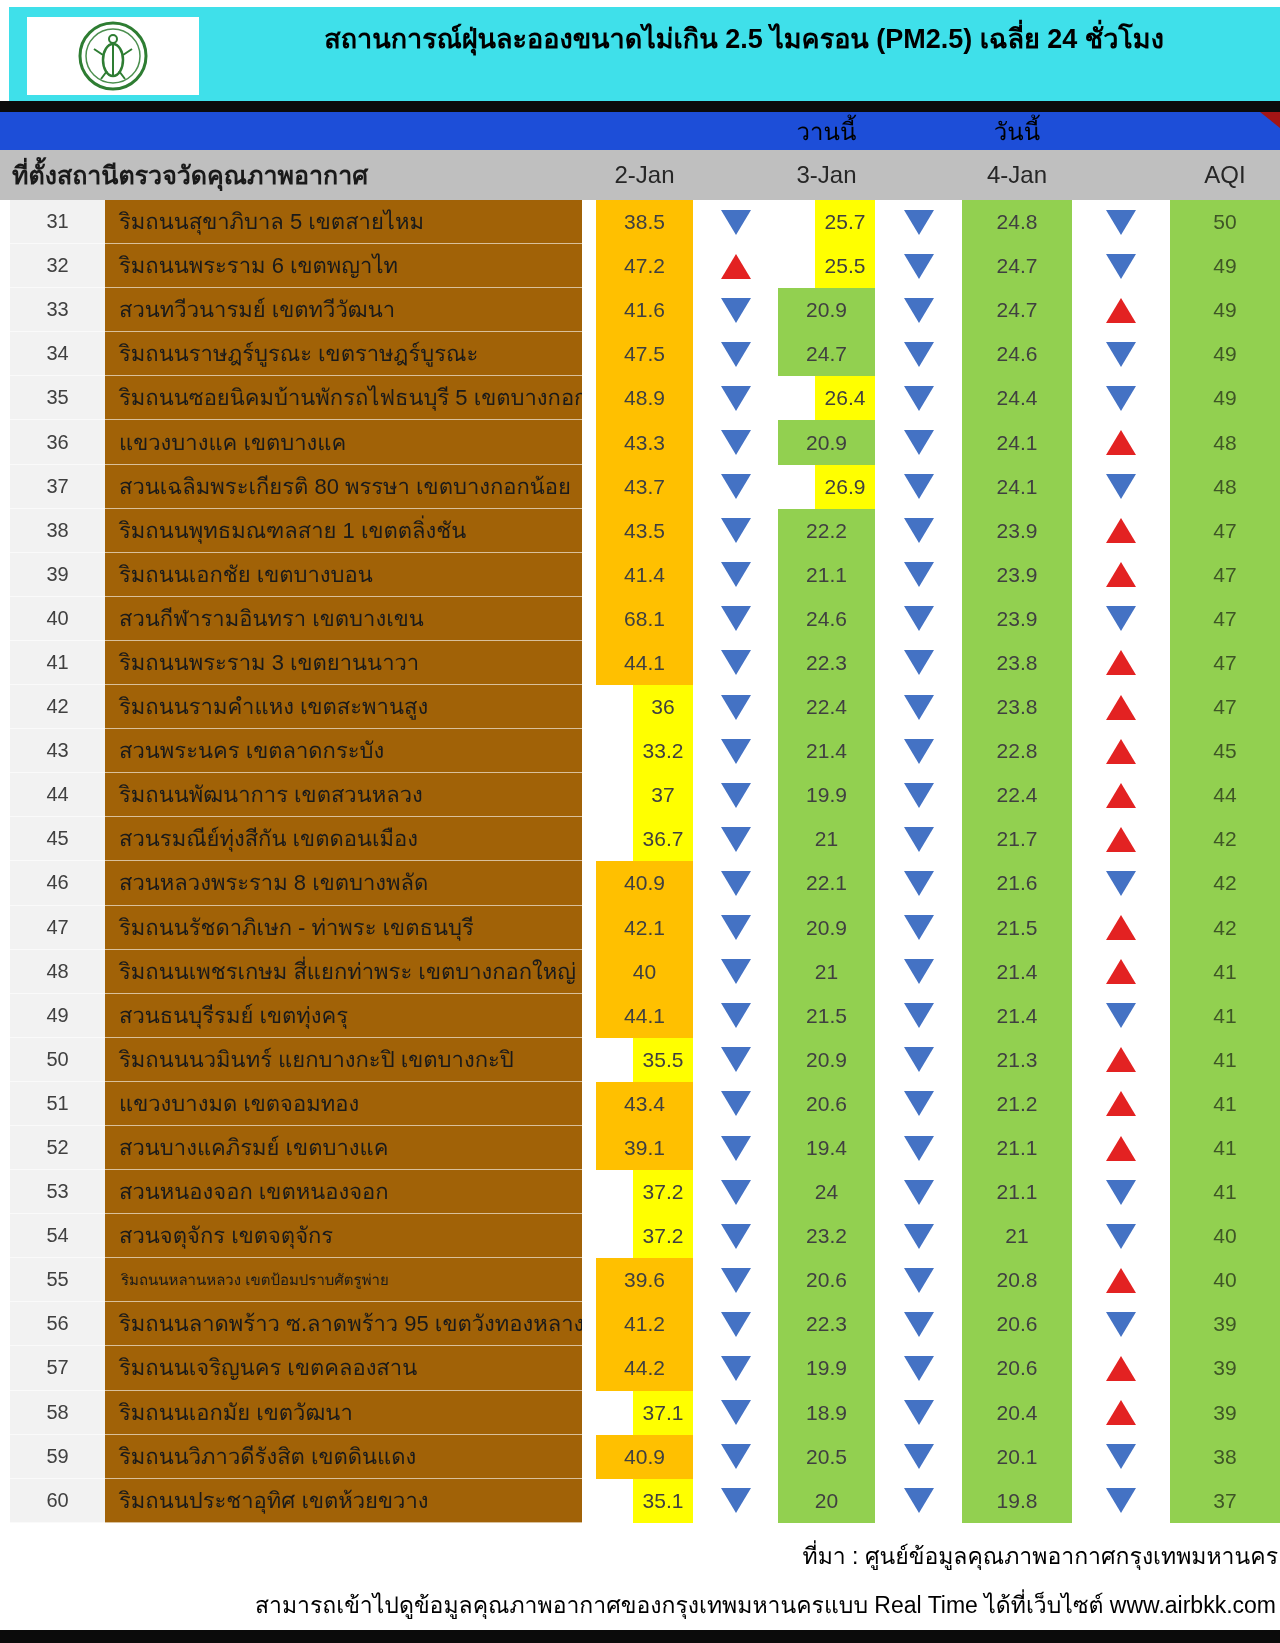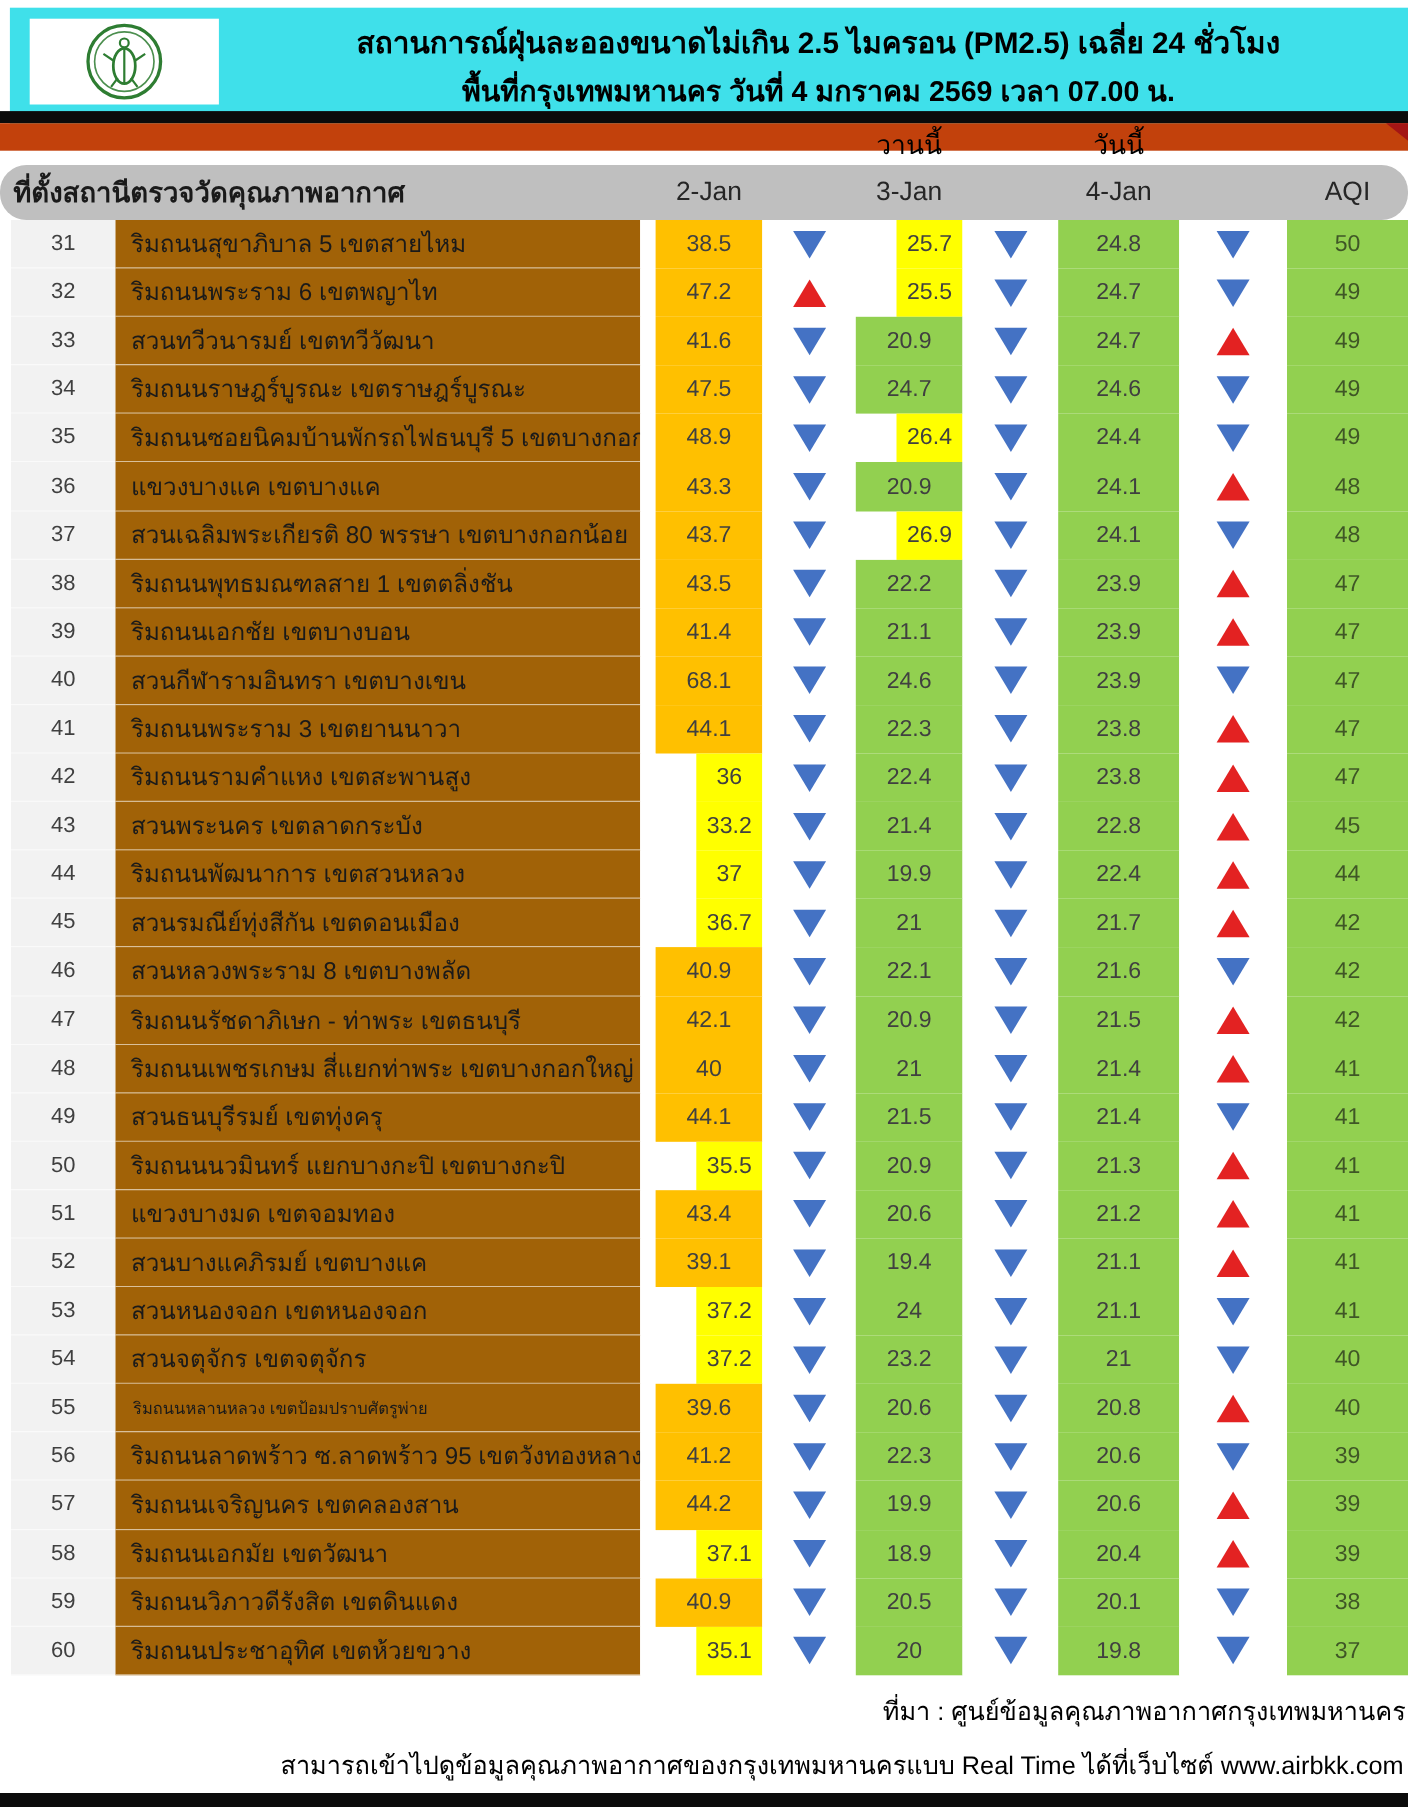--- a/index.html
+++ b/index.html
@@ -15,28 +15,28 @@
                 font-size:27px;font-weight:bold;color:#000;}
   .banner-line2{position:absolute;left:0;right:0;top:55px;text-align:center;
                 font-size:26px;font-weight:bold;color:#000;}
   .black-bar-top{position:absolute;left:0;top:101px;width:1280px;height:11px;background:#0b0b0b;}
   .black-bar-bottom{position:absolute;left:0;top:1630px;width:1280px;height:13px;background:#0b0b0b;}
 
   
   .grid{display:grid;grid-template-columns:10px 95px 477px 14px 97px 85px 97px 87px 110px 98px 110px;}
 
   
-  .subhead{position:absolute;left:0;top:112px;width:1280px;height:25px;background:#c2410c;}
+  .subhead{position:absolute;left:0;top:112px;width:1280px;height:38px;background:#1d4ed8;}
   .subhead .cell{display:flex;align-items:center;justify-content:center;
                  font-size:24px;color:#000;}
   .corner-flag{position:absolute;right:0;top:0;width:0;height:0;
                border-top:16px solid #A31515;border-left:20px solid transparent;}
 
   
-  .thead{position:absolute;left:0;top:150px;width:1280px;height:50px;background:#BFBFBF;border-radius:24px;}
+  .thead{position:absolute;left:0;top:150px;width:1280px;height:50px;background:#BFBFBF;}
   .thead .cell{display:flex;align-items:center;justify-content:center;
                font-size:24px;color:#262626;}
   .thead .station{grid-column:1/4;justify-content:flex-start;padding-left:12px;
                   font-size:25px;font-weight:600;color:#1a1a1a;}
 
   
   .tbody{position:absolute;left:0;top:200px;width:1160px;}
   .tbody .row{display:grid;grid-template-columns:10px 95px 477px 14px 97px 85px 97px 87px 110px 98px 110px;
               height:44.1px;}
   .c{display:flex;align-items:center;justify-content:center;}
@@ -70,21 +70,20 @@
     <svg width="78" height="74" viewBox="0 0 78 74">
       <circle cx="39" cy="37" r="33" fill="none" stroke="#2E7D32" stroke-width="3"></circle>
       <circle cx="39" cy="37" r="27" fill="none" stroke="#4C8F4F" stroke-width="1.5"></circle>
       <ellipse cx="39" cy="41" rx="10" ry="16" fill="none" stroke="#2E7D32" stroke-width="2.5"></ellipse>
       <circle cx="39" cy="20" r="4" fill="none" stroke="#2E7D32" stroke-width="2"></circle>
       <path d="M39 24 L39 57 M29 36 L20 30 M49 36 L58 30 M33 52 L27 60 M45 52 L51 60" stroke="#2E7D32" stroke-width="2" fill="none"></path>
     </svg>
   </div>
   <div class="banner-text">
     <div class="banner-line1">สถานการณ์ฝุ่นละอองขนาดไม่เกิน 2.5 ไมครอน (PM2.5) เฉลี่ย 24 ชั่วโมง</div>
-    <div class="banner-line2">พื้นที่กรุงเทพมหานคร วันที่ 4 มกราคม 2569 เวลา 07.00 น.</div>
   </div>
 </div>
 <div class="black-bar-top"></div>
 
 <div class="subhead grid">
   <div></div>
     <div></div>
     <div></div>
     <div></div>
     <div></div>

